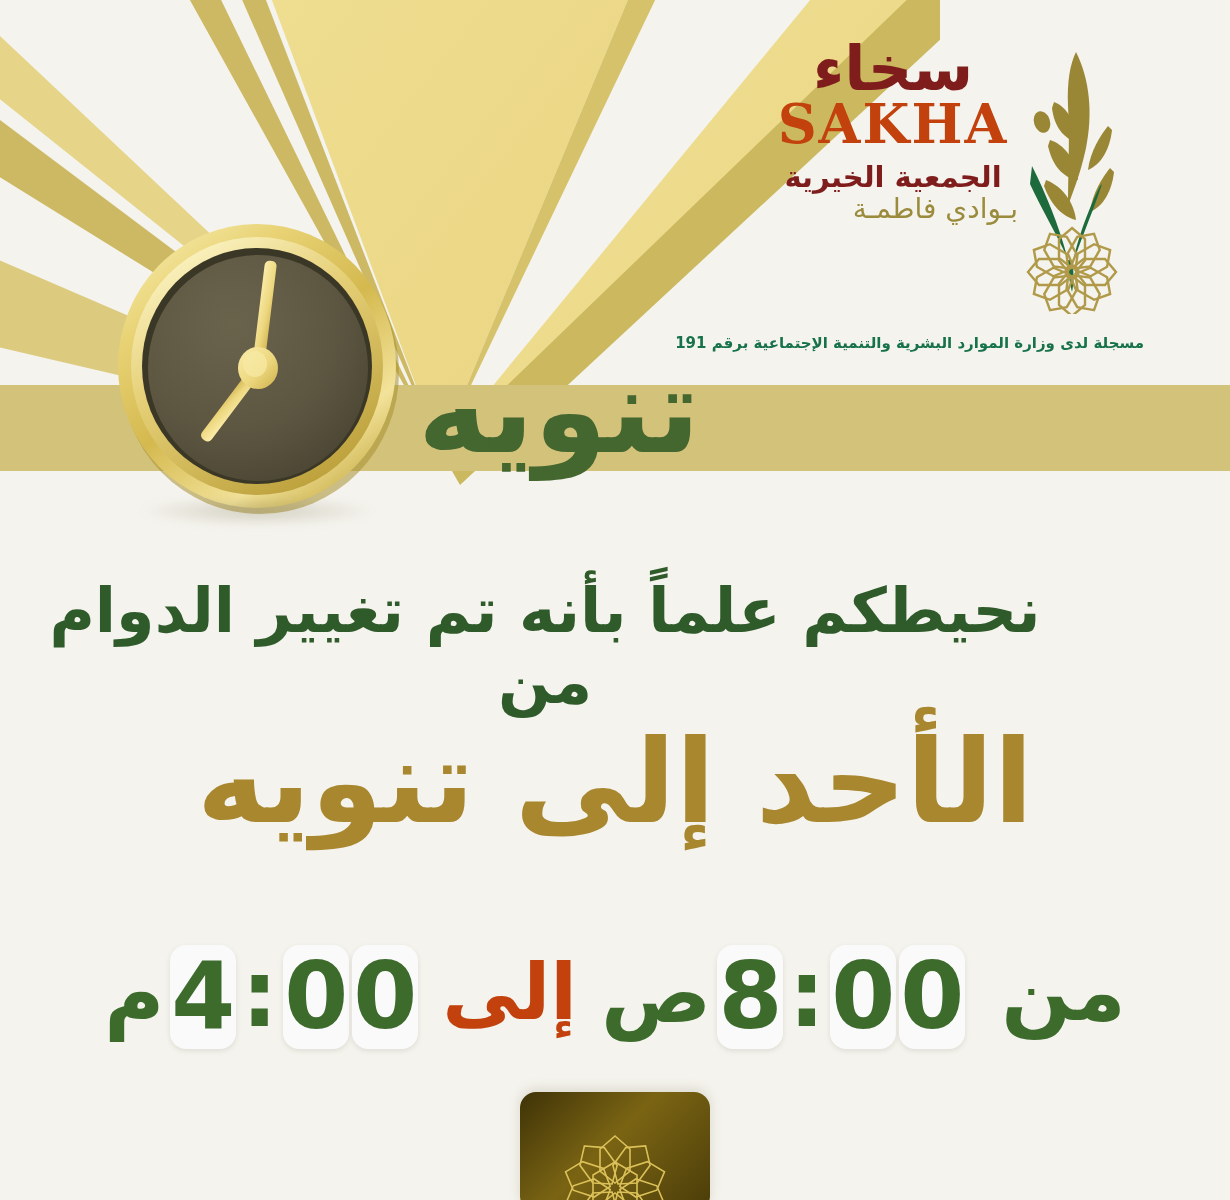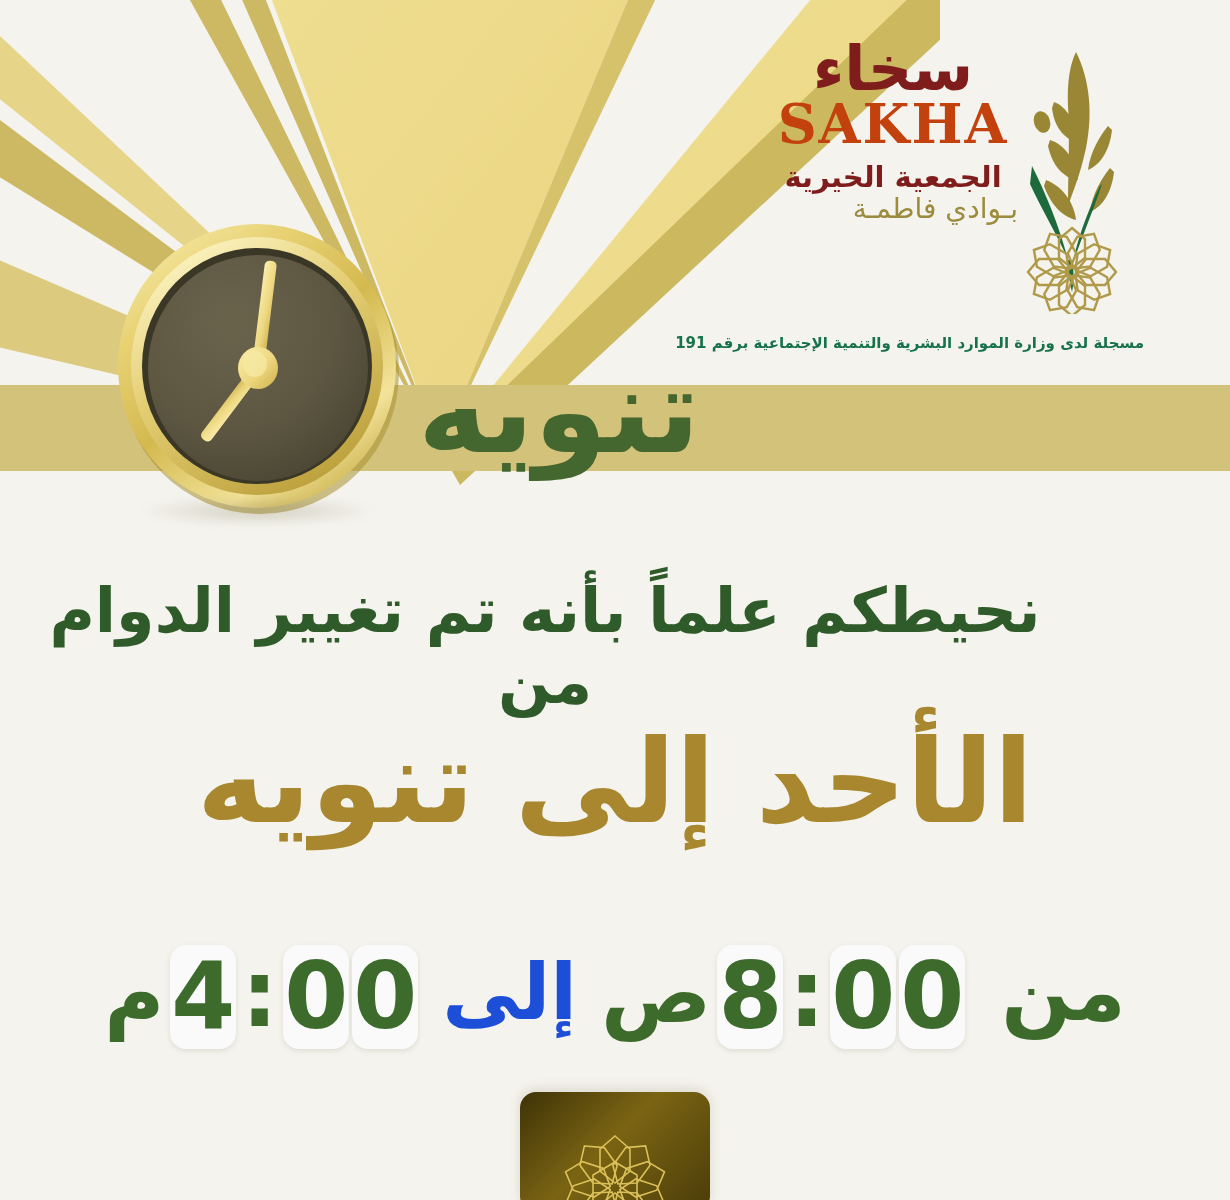--- a/index.html
+++ b/index.html
@@ -80,21 +80,21 @@
     position:absolute;left:0;top:945px;width:1230px;
     display:flex;flex-direction:row;align-items:center;justify-content:center;
     gap:10px;direction:rtl;
   }
   .tword{
     font-size:82px;font-weight:700;color:#3d6b2c;line-height:1;
     padding-bottom:10px;
     margin-left:26px;
   }
   .tsep{
-    font-size:78px;font-weight:700;color:#1d4ed8;line-height:1;
+    font-size:78px;font-weight:700;color:#c2410c;line-height:1;
     padding:0 14px 10px 14px;
   }
   .clockgrp{display:flex;flex-direction:row;align-items:center;direction:ltr;gap:3px;}
   .tile{
     width:66px;height:104px;background:#fafafb;border-radius:16px;
     display:flex;align-items:center;justify-content:center;
     box-shadow:0 2px 5px rgba(120,115,90,.16);
   }
   .tile span{
     font-size:92px;font-weight:700;color:#3d6b2c;line-height:1;

